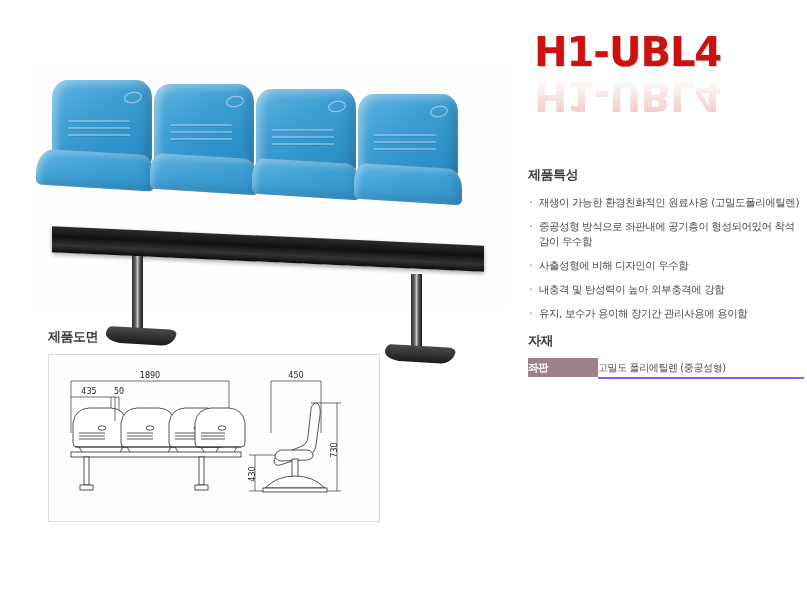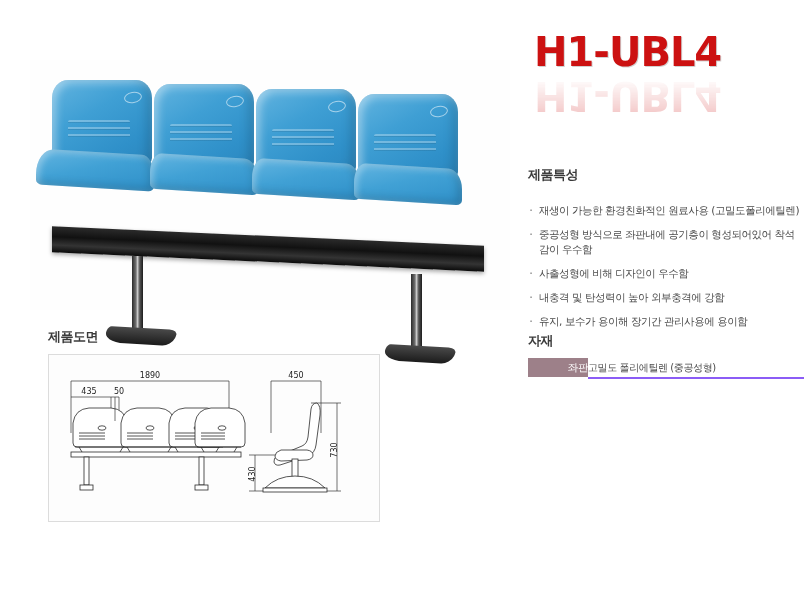--- a/index.html
+++ b/index.html
@@ -76,40 +76,40 @@
     transform:scaleY(-1);opacity:.26;
     -webkit-mask-image:linear-gradient(to top,rgba(0,0,0,0) 5%,rgba(0,0,0,.9) 98%);
     mask-image:linear-gradient(to top,rgba(0,0,0,0) 5%,rgba(0,0,0,.9) 98%);
   }
 
   
   .h-sec{font-size:13px;font-weight:bold;color:#3a3a3a;letter-spacing:-.5px;}
 
   
   .features{position:absolute;left:528px;top:166px;width:276px;}
-  .features .h-sec{margin-bottom:19px;}
+  .features .h-sec{margin-bottom:11px;}
   .feat-list{list-style:none;margin:0;padding:0;}
   .feat-list li{
     position:relative;padding-left:11px;margin-bottom:9px;
     font-size:10.5px;color:#4b4b4b;line-height:1.42;letter-spacing:-.45px;
   }
   .feat-list li:before{
     content:"·";position:absolute;left:1px;top:-1px;color:#8c8c8c;font-size:13px;
   }
 
   
   .materials{position:absolute;left:528px;top:332px;width:276px;}
   .materials .h-sec{margin-bottom:8px;}
   .mat-table{border-collapse:collapse;width:276px;}
   .mat-table td{padding:0;vertical-align:middle;}
   .mat-key{
-    width:60px;height:19px;
+    width:70px;height:19px;
     background:#9d8089;color:#ffffff;
-    font-size:10.5px;font-weight:normal;letter-spacing:-.4px;
-    text-align:right;border-bottom:2px solid #ffffff;
+    font-size:10.5px;font-weight:bold;letter-spacing:-.4px;
+    text-align:left;border-bottom:2px solid #ffffff;
   }
   .mat-val{
     padding-left:10px;height:19px;
     font-size:10px;color:#4b4b4b;letter-spacing:-.4px;white-space:nowrap;
     border-bottom:2px solid #8b5cf6;
   }
 
   
   .drawing-sec{position:absolute;left:48px;top:328px;}
   .drawing-sec .h-sec{margin-bottom:8px;font-family:Liberation Serif, serif;}

